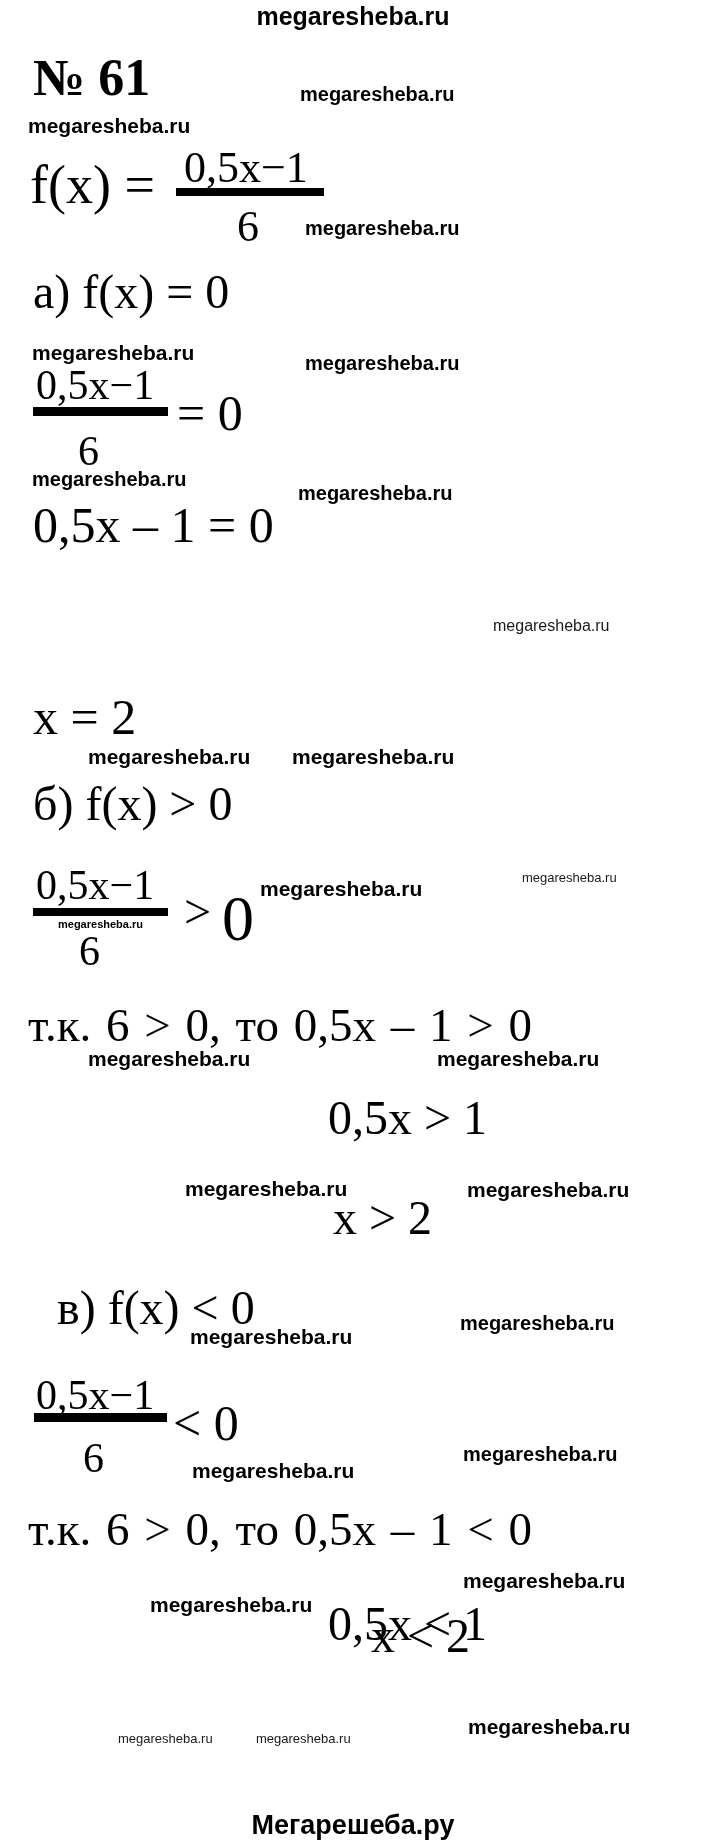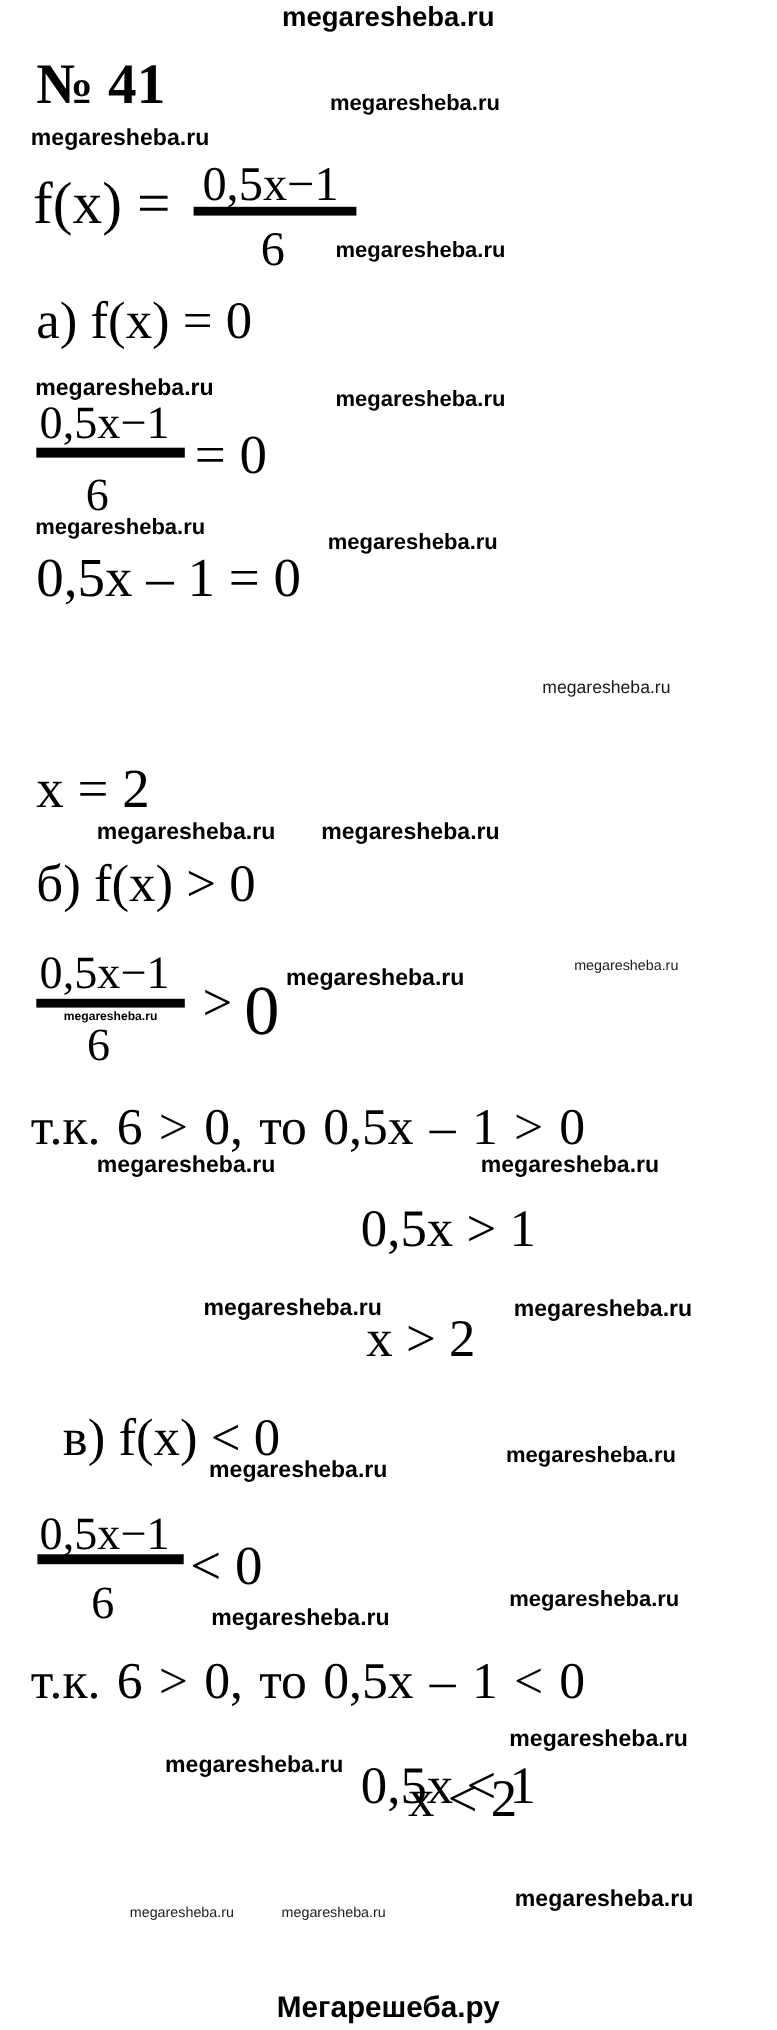--- a/index.html
+++ b/index.html
@@ -68,21 +68,21 @@
     vertical-align: baseline;
   }
 </style>
 </head>
 <body>
 
 <div class="page">
 
   <div class="wm wm-top">megaresheba.ru</div>
 
-  <div class="heading" style="left:33px; top:52px;">№ 41</div>
+  <div class="heading" style="left:33px; top:52px;">№ 61</div>
   <div class="wm wm-20" style="left:300px; top:84px;">megaresheba.ru</div>
   <div class="wm wm-21" style="left:28px; top:115px;">megaresheba.ru</div>
 
   <div class="math m54" style="left:30px; top:158px;">f(x) =</div>
   <div class="math m44" style="left:184px; top:146px;">0,5x−1</div>
   <div class="fracbar" style="left:176px; top:188px; width:148px; height:8px;"></div>
   <div class="math m44" style="left:237px; top:205px;">6</div>
   <div class="wm wm-20" style="left:305px; top:218px;">megaresheba.ru</div>
 
   <div class="math m52" style="left:33px; top:268px;">а) f(x) = 0</div>

